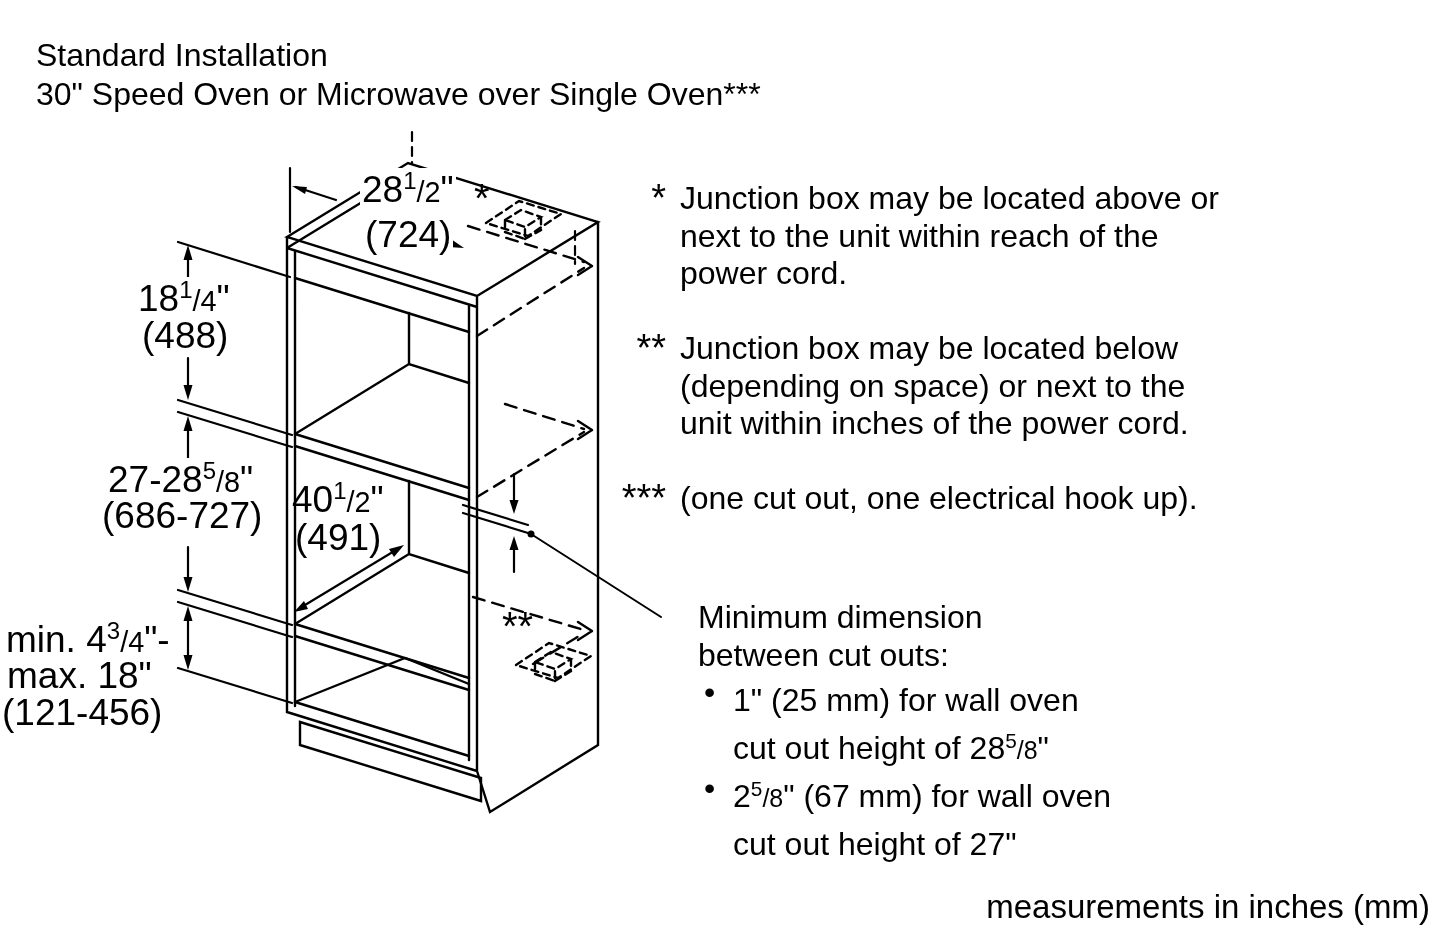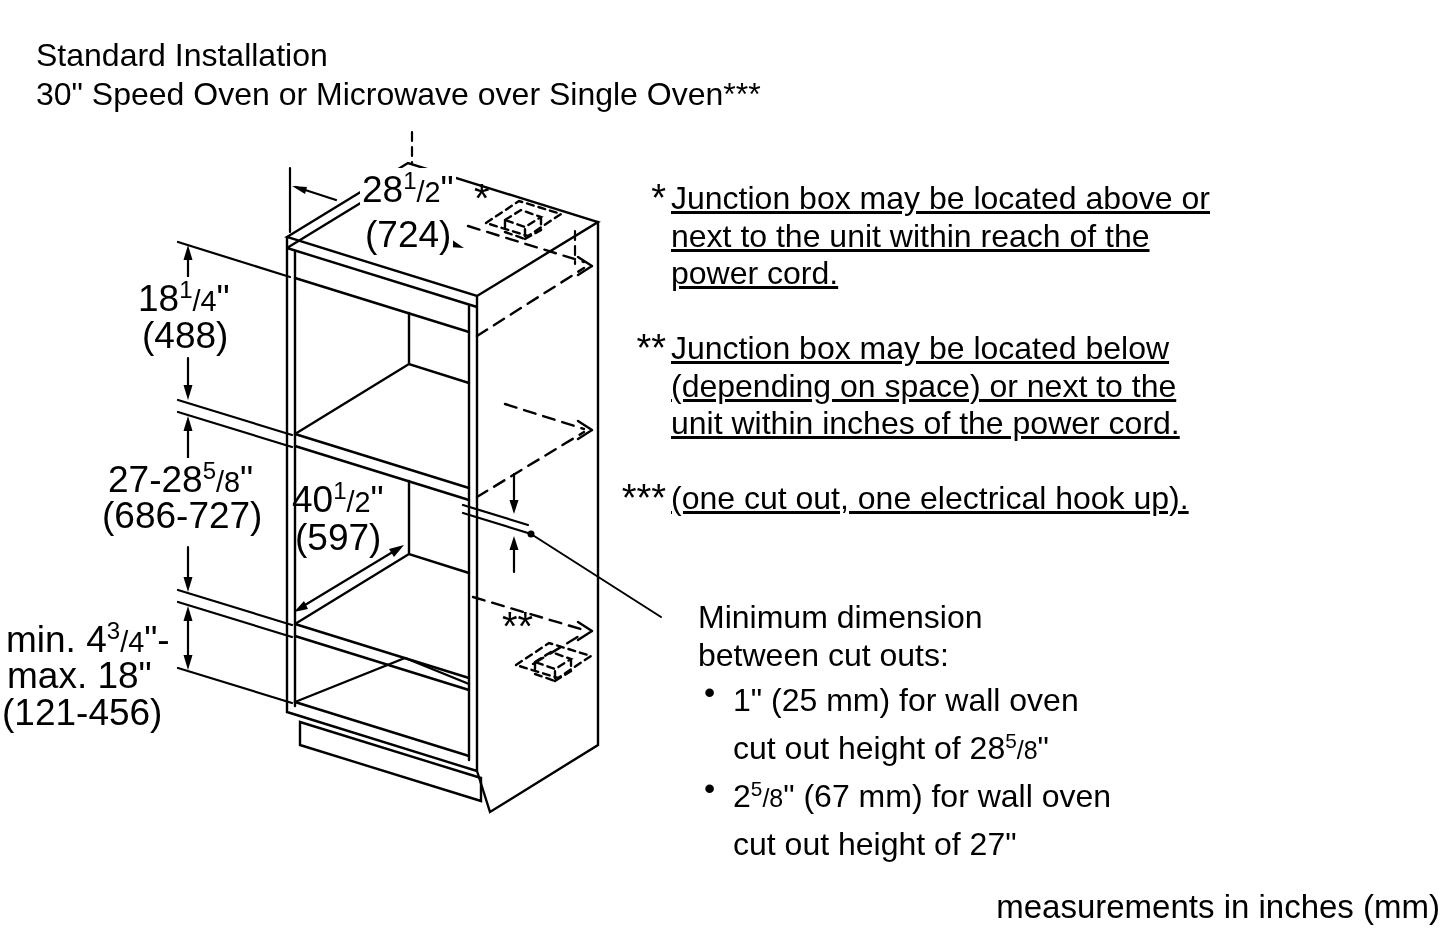--- a/index.html
+++ b/index.html
@@ -7,32 +7,32 @@
     width:1445px;height:946px;position:relative;overflow:hidden;
     background:#ffffff;color:#000;
     font-family:"Liberation Sans", sans-serif;
   }
   .abs{position:absolute;}
   
   .title{left:36px;top:36px;font-size:32px;line-height:39px;}
   
   .note{position:absolute;left:596px;display:flex;align-items:flex-start;}
   .note .marker{flex:0 0 70px;width:70px;text-align:right;font-size:38px;line-height:37.5px;}
-  .note .body{font-size:32px;line-height:37.5px;margin-left:5px;text-decoration:underline;}
+  .note .body{font-size:32px;line-height:37.5px;margin-left:14px;}
   .note4{position:absolute;left:666px;top:599px;font-size:32px;line-height:37.5px;margin-left:32px;}
   .brow{display:flex;}
   .brow .b{flex:0 0 35px;width:35px;padding-left:6px;box-sizing:border-box;}
   .bcont{padding-left:35px;}
   
   .dim{position:absolute;font-size:37px;line-height:1.05;white-space:nowrap;}
   .dim.bg{background:#ffffff;padding:0 2px;}
   .frn{font-size:65%;vertical-align:0.55em;}
   .frd{font-size:78%;}
   .sym{position:absolute;font-size:40px;line-height:1;}
-  .footer{position:absolute;right:5px;top:888px;font-size:33px;}
+  .footer{position:absolute;right:15px;top:888px;font-size:33px;}
   svg{position:absolute;left:0;top:0;}
 </style>
 </head>
 <body>
 
 <svg width="1445" height="946" viewBox="0 0 1445 946">
   <g stroke="#000000" stroke-width="2.4" fill="none" stroke-linecap="round">
 
     <g>
       <path d="M287,237 L408,163 L598,222 L477,296 Z M287,237 L287,712 L477,771 M477,296 L477,771 M598,222 L598,745 L490,812 L477,771 M287,248 L477,307 M287,248 L408,174 M295,251 L295,706 M469,306 L469,760"></path>
@@ -144,18 +144,18 @@
 <div class="dim bg" style="left:140px;top:317px">(488)</div>
 
 <div class="dim bg" style="left:106px;top:458px"><span>27-28</span><sup class="frn">5</sup><span class="frd">/8</span><span>"</span></div>
 <div class="dim bg" style="left:100px;top:497px">(686-727)</div>
 
 <div class="dim" style="left:6px;top:618px"><span>min. 4</span><sup class="frn">3</sup><span class="frd">/4</span><span>"-</span></div>
 <div class="dim" style="left:7px;top:657px">max. 18"</div>
 <div class="dim" style="left:2px;top:694px">(121-456)</div>
 
 <div class="dim" style="left:292px;top:478px"><span>40</span><sup class="frn">1</sup><span class="frd">/2</span><span>"</span></div>
-<div class="dim" style="left:295px;top:519px">(597)</div>
+<div class="dim" style="left:295px;top:519px">(491)</div>
 
 <div class="sym" style="left:474px;top:178px">*</div>
 <div class="sym" style="left:502px;top:606px">**</div>
 
 <div class="footer">measurements in inches (mm)</div>
 
 </body></html>

